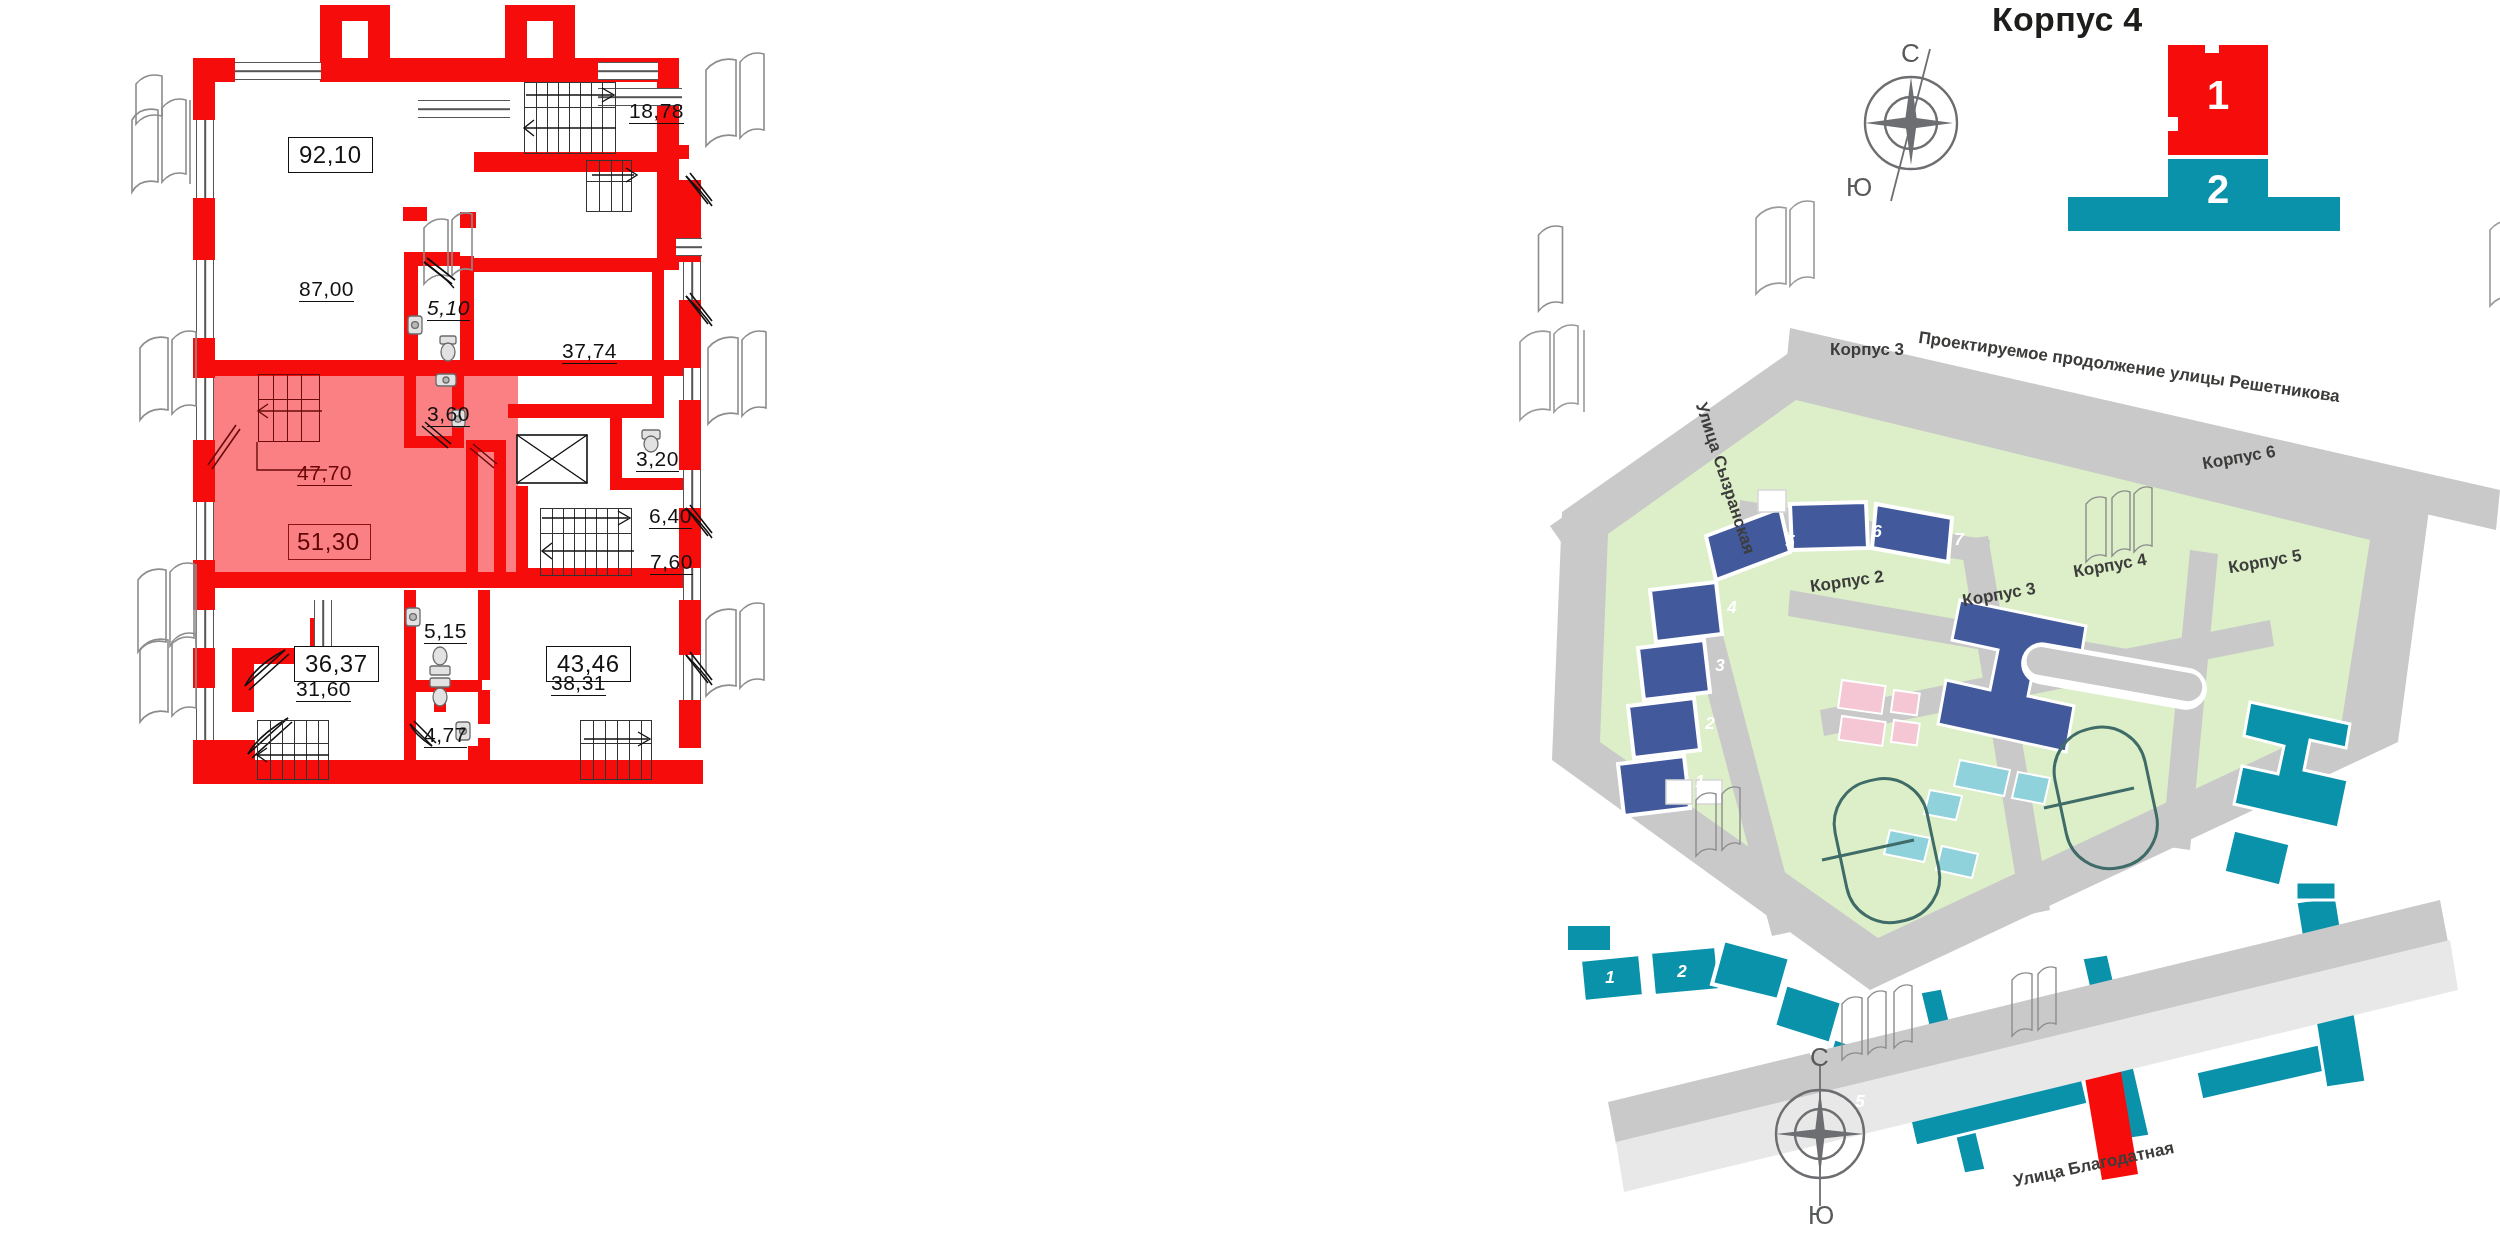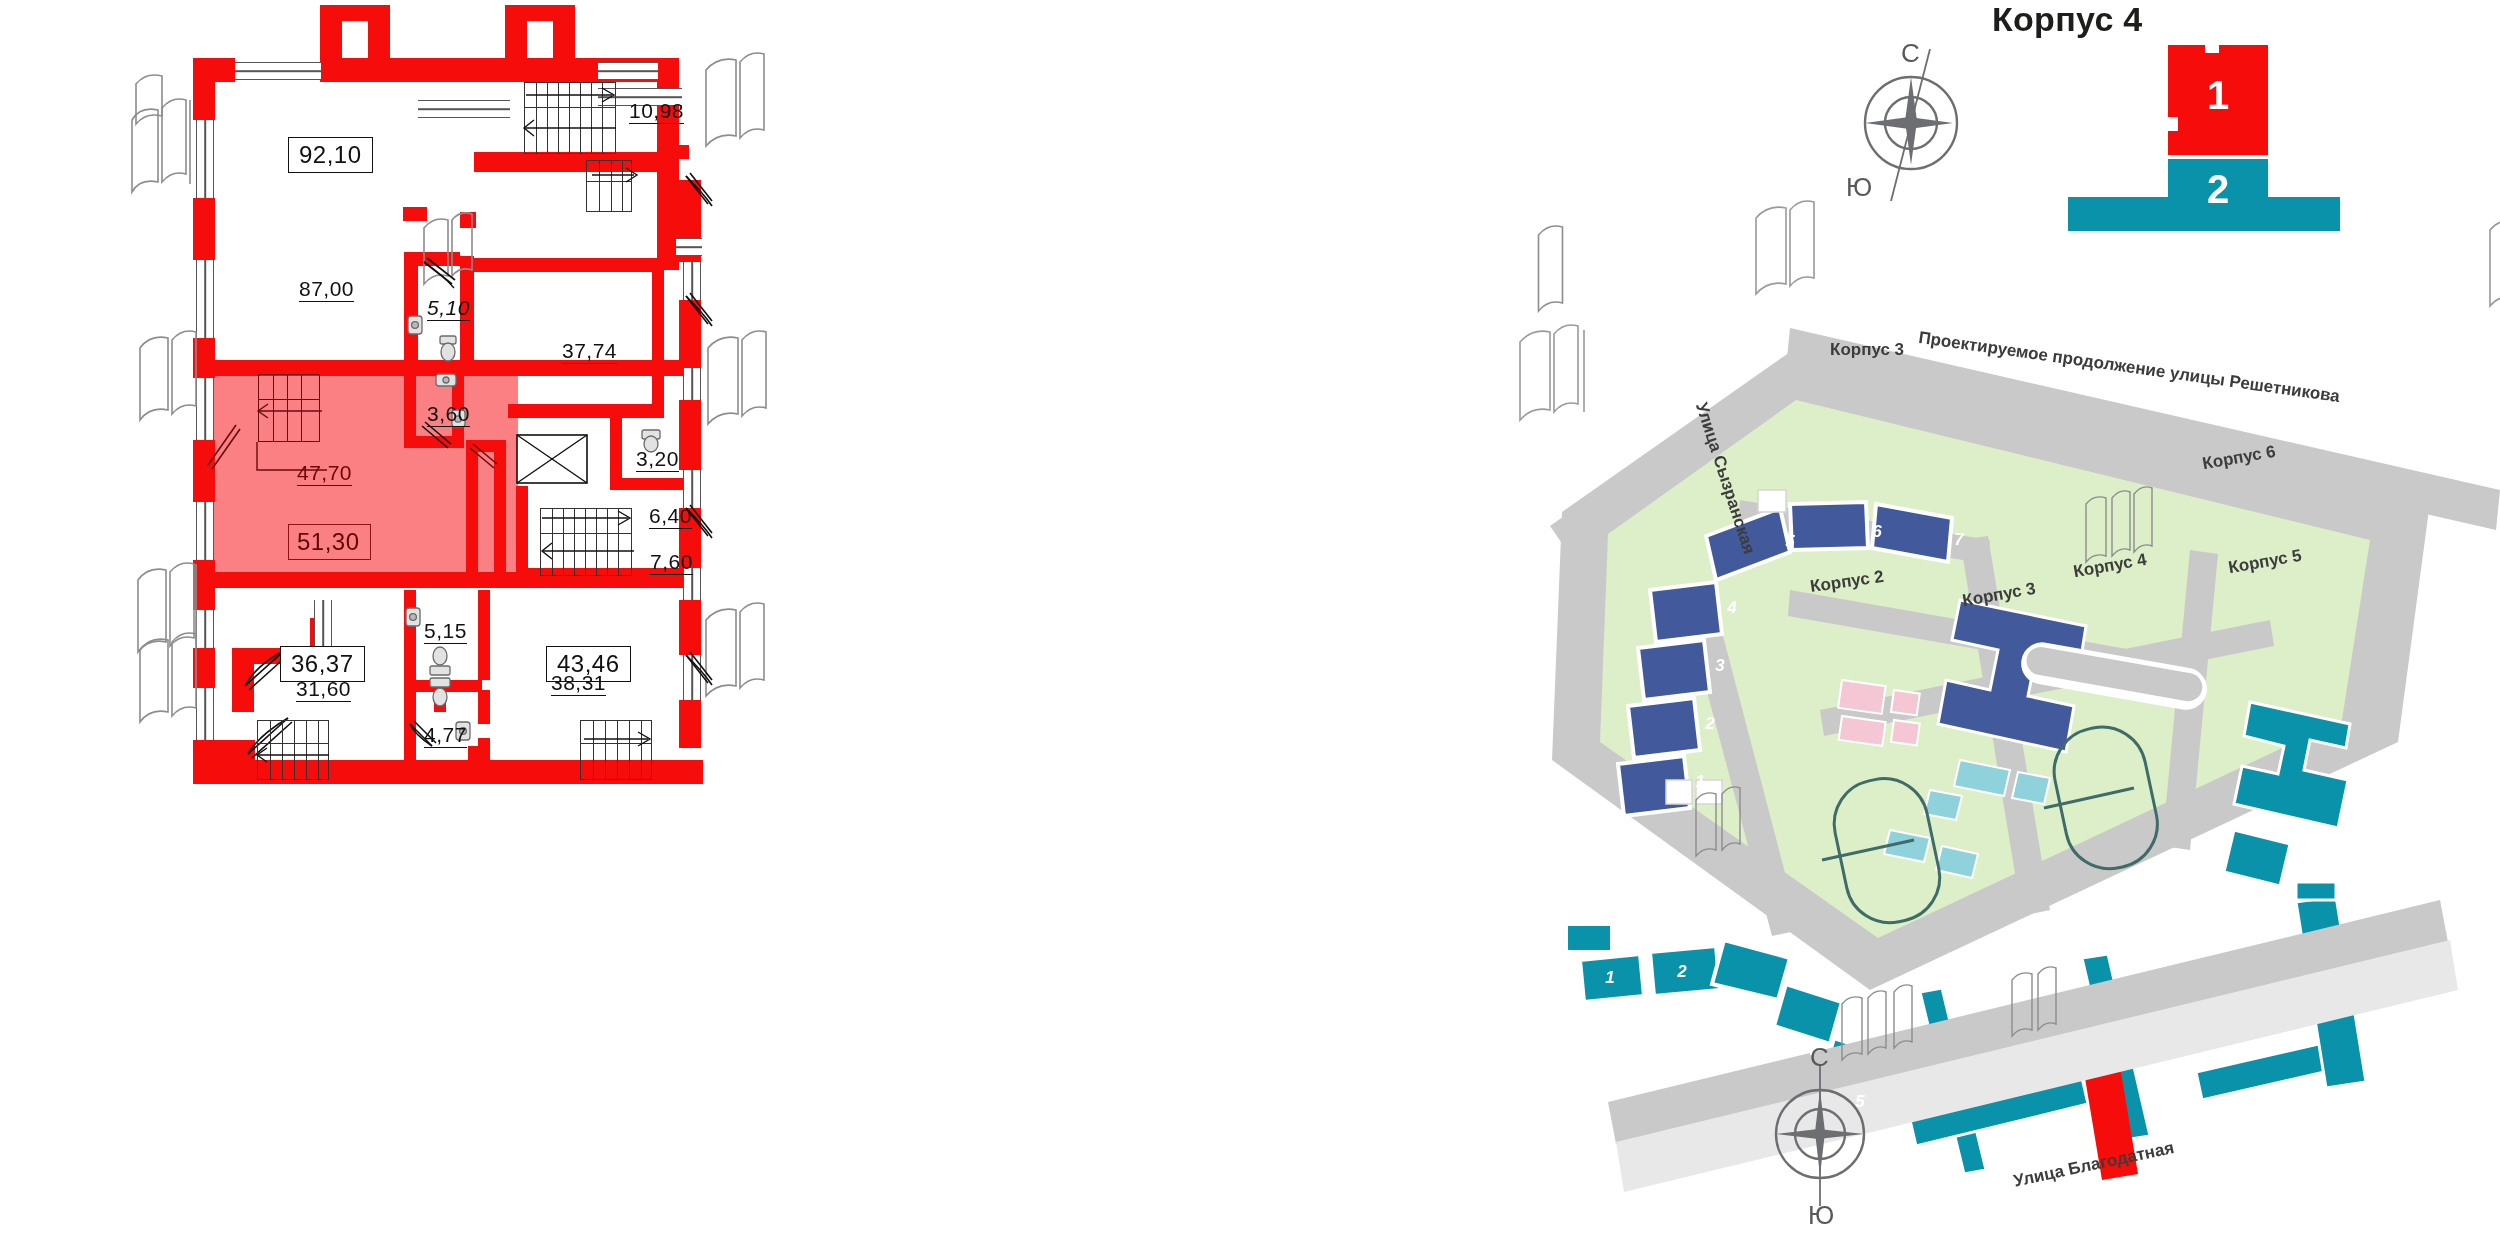--- a/index.html
+++ b/index.html
@@ -343,30 +343,30 @@
         <ellipse cx="440" cy="697" rx="7" ry="9"></ellipse>
 
         <rect x="456" y="722" width="14" height="18" rx="3"></rect>
         <circle cx="463" cy="731" r="3.4" fill="#b9b9b9"></circle>
       </g>
     </svg>
 
     <div id="area-labels">
         <div class="area boxed" style="left: 288px; top: 137px;">92,10</div>
         <div class="area" style="left: 299px; top: 258px; margin-top: 20px;">87,00</div>
-        <div class="area" style="left: 629px; top: 100px;">10,98</div>
+        <div class="area" style="left: 629px; top: 100px;">18,78</div>
         <div class="area" style="left: 427px; top: 297px; font-style: italic;">5,10</div>
         <div class="area" style="left: 427px; top: 403px;">3,60</div>
         <div class="area" style="left: 562px; top: 340px;">37,74</div>
         <div class="area" style="left: 636px; top: 448px;">3,20</div>
         <div class="area" style="left: 649px; top: 505px;">6,40</div>
         <div class="area" style="left: 650px; top: 551px;">7,60</div>
         <div class="area onred" style="left: 297px; top: 462px;">47,70</div>
         <div class="area boxed onred" style="left: 288px; top: 524px; padding-left: 8px;">51,30</div>
-        <div class="area boxed" style="left: 280px; top: 646px; text-align: right;">36,37</div>
+        <div class="area boxed" style="left: 294px; top: 646px; text-align: right;">36,37</div>
         <div class="area" style="left: 296px; top: 678px; text-align: right;">31,60</div>
         <div class="area" style="left: 424px; top: 620px;">5,15</div>
         <div class="area" style="left: 424px; top: 724px;">4,77</div>
         <div class="area boxed" style="left: 546px; top: 646px;">43,46</div>
         <div class="area" style="left: 551px; top: 672px;">38,31</div>
       </div>
   </div>
 
   <div class="abs" style="left:1250px;top:0;width:1250px;height:1250px;">
 

